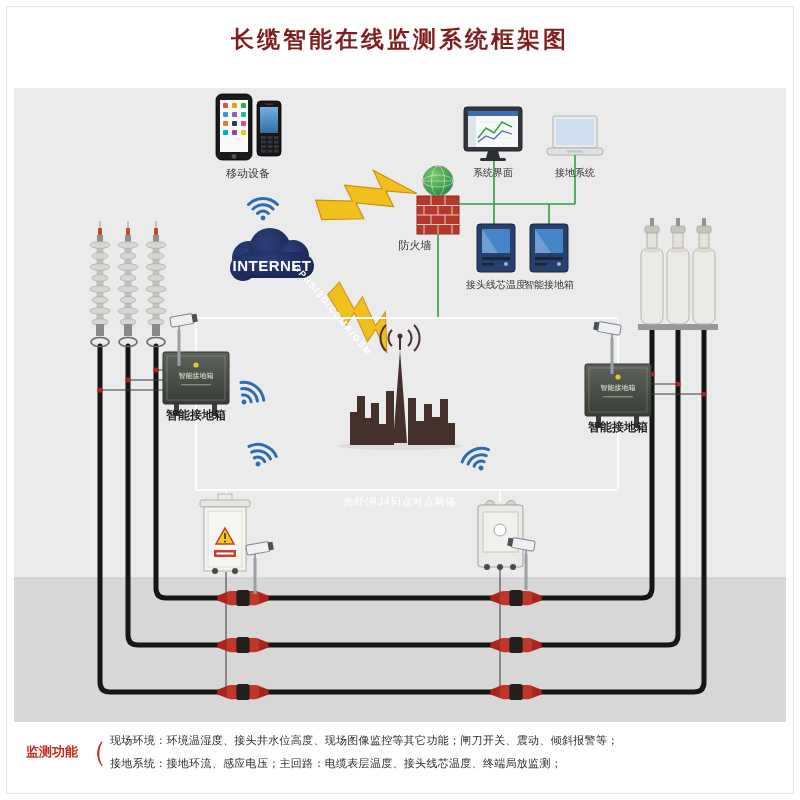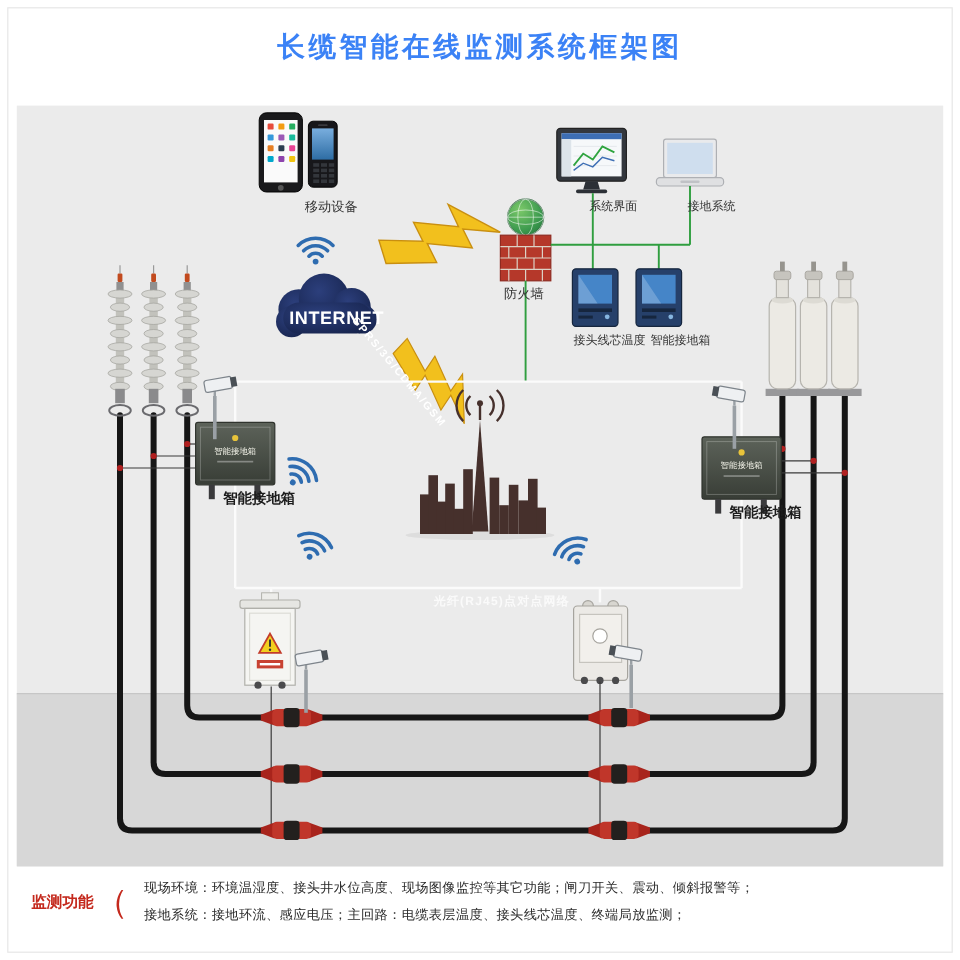--- a/index.html
+++ b/index.html
@@ -5,34 +5,34 @@
   *{margin:0;padding:0;box-sizing:border-box}
   html,body{width:800px;height:800px}
   body{
     position:relative;background:#fff;overflow:hidden;
     font-family:"Liberation Sans","DejaVu Sans",sans-serif;
   }
   #frame{position:absolute;inset:6px;border:1px solid #e6e6e6;pointer-events:none;z-index:50}
   #gfx{position:absolute;left:0;top:0;z-index:1}
   .title{
     position:absolute;left:0;top:24px;width:800px;text-align:center;z-index:10;
-    font-size:23px;font-weight:bold;color:#3b82f6;letter-spacing:3px;
+    font-size:23px;font-weight:bold;color:#7f1d1d;letter-spacing:3px;
   }
-  .lbl{position:absolute;z-index:10;color:#333;font-size:11px;text-align:right;white-space:nowrap;line-height:1.2}
+  .lbl{position:absolute;z-index:10;color:#333;font-size:11px;text-align:center;white-space:nowrap;line-height:1.2}
   .lbl.small{font-size:10px}
   .lbl.bold{font-weight:bold;font-size:12px;color:#1d1d1d}
   .lbl.white{color:#fff;font-weight:bold}
   .gprs{
     position:absolute;left:299px;top:262px;z-index:10;transform-origin:0 0;transform:rotate(50deg);
     color:#fff;font-size:9px;font-weight:bold;letter-spacing:1.5px;white-space:nowrap;
   }
   .fiber{color:#fafafa;font-weight:bold;font-size:10px;letter-spacing:1px}
   .footer{
     position:absolute;left:26px;top:729px;width:756px;z-index:10;
-    display:flex;align-items:center;gap:13px;
+    display:flex;align-items:center;gap:3px;
   }
   .footer-heading{display:flex;align-items:center;color:#c4291d;font-weight:bold;font-size:13px;white-space:nowrap}
   .footer-heading .paren{font-size:28px;font-weight:normal;line-height:0.9;margin-left:1px}
   .footer-lines{font-size:11px;color:#2b2b2b;line-height:2.05;letter-spacing:0.3px;white-space:nowrap}
 </style>
 </head>
 <body>
 
 <div id="frame"></div>
 

